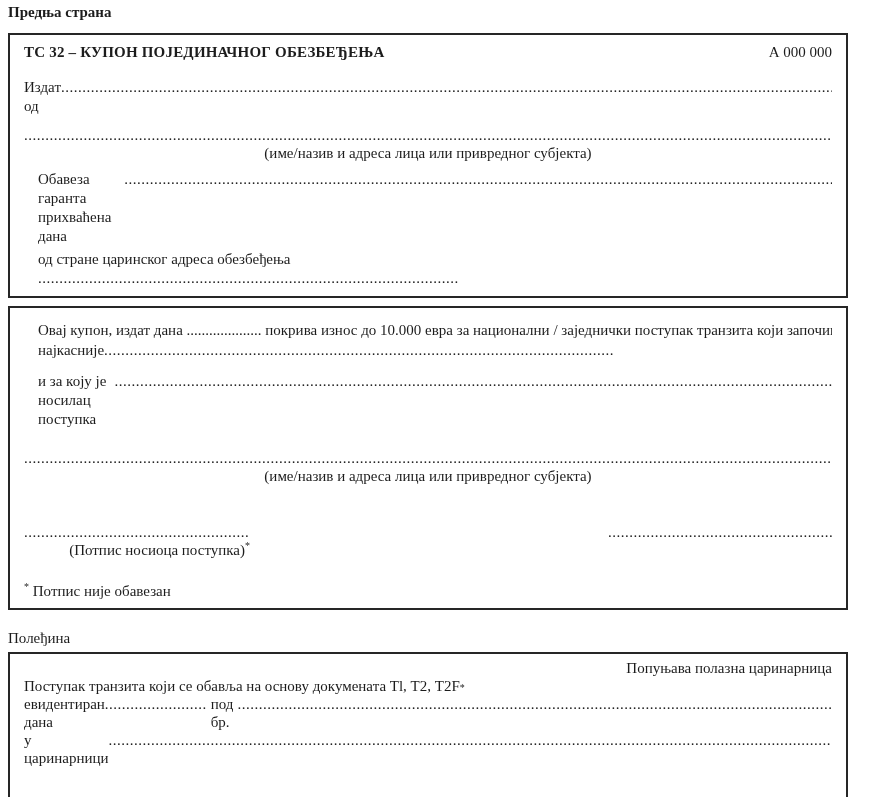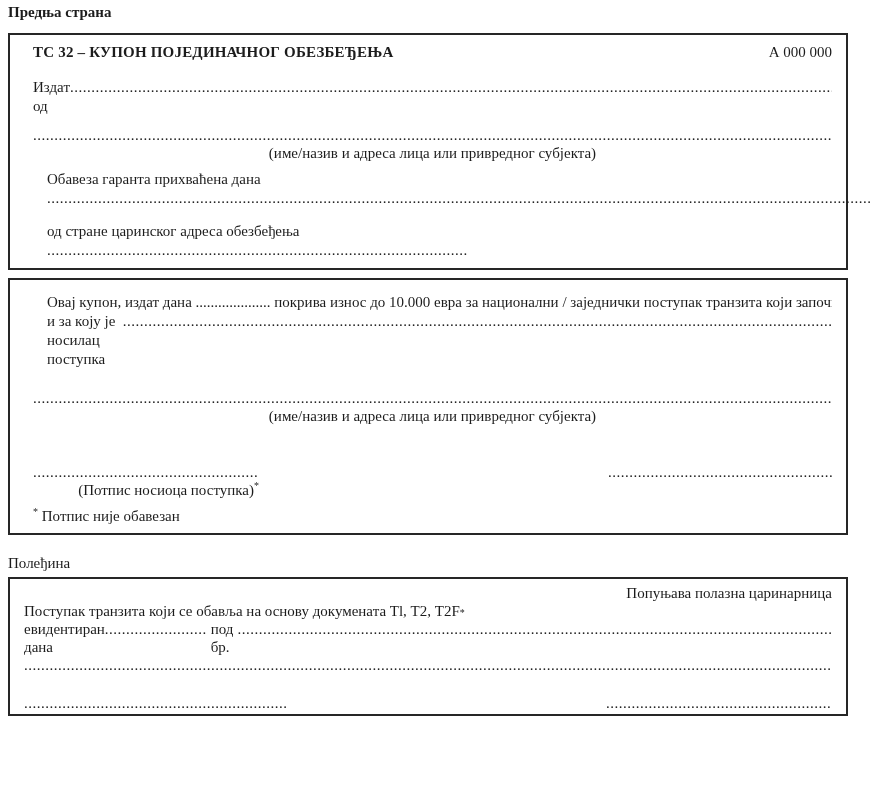--- a/index.html
+++ b/index.html
@@ -3,43 +3,43 @@
 <meta charset="utf-8">
 <style>
   html,body{margin:0;padding:0;background:#fff;}
   body{
     width:870px;height:797px;
     font-family:"Liberation Serif","DejaVu Serif",serif;
     color:#1c1c1c;font-size:15px;overflow:hidden;
   }
   .side-label{margin:4px 0 12px 8px;font-weight:bold;}
   .side-label.plain{font-weight:normal;margin:20px 0 5px 8px;}
-  .formbox{margin:0 22px 0 8px;border:2px solid #262626;padding:8px 14px 8px 23px;}
+  .formbox{margin:0 22px 0 8px;border:2px solid #262626;padding:8px 14px 8px 14px;}
   .row{display:flex;align-items:baseline;line-height:19px;}
   .ind{padding-left:14px;}
   .fill{flex:1 1 auto;overflow:hidden;white-space:nowrap;letter-spacing:.5px;}
   .dotline{overflow:hidden;white-space:nowrap;letter-spacing:.5px;line-height:14px;}
   .caption{text-align:center;line-height:17px;}
   .title-row{display:flex;justify-content:space-between;align-items:baseline;margin-bottom:16px;line-height:19px;}
   .title{font-weight:bold;letter-spacing:.2px;}
   sup{font-size:10px;line-height:0;}
   
   .b1-issued{margin-bottom:10px;}
   .b1-caption{margin-bottom:8px;}
-  .b1-accepted{margin-bottom:14px;flex-direction:column;}
+  .b1-accepted{margin-bottom:4px;}
   
   .coupon-p{line-height:20px;white-space:nowrap;overflow:hidden;}
   .coupon-p2{line-height:20px;overflow:hidden;white-space:nowrap;margin-bottom:12px;}
   .holder-row{margin-bottom:20px;}
   .sig-row{display:flex;justify-content:space-between;margin-top:40px;}
   .sig{display:flex;flex-direction:column;}
   .sig .caption{line-height:18px;margin-top:2px;text-align:right;}
   .sig-left{width:226px;}
   .sig-right{width:224px;}
-  .footnote{margin-top:8px;line-height:18px;}
+  .footnote{margin-top:23px;line-height:18px;}
   
   .backbox{margin:0 22px 0 8px;border:2px solid #262626;padding:5px 14px 4px 14px;}
   .backbox .row{line-height:18px;}
   .back-center{text-align:right;line-height:18px;}
   .back-sig-row{display:flex;justify-content:space-between;margin-top:22px;}
   .bsig-left{width:264px;}
   .bsig-right{width:226px;}
 </style>
 </head>
 <body>
@@ -70,20 +70,23 @@
     </div>
     <div class="row ind">
       <span class="fill" style="flex:0 0 420px;">............................................................................................................................................................................................................................................................................................................................................................................................................................</span>
     </div>
   </div>
 
   <div style="height:8px;"></div>
 
   <div class="formbox" style="padding-top:12px;">
     <div class="coupon-p ind">Овај купон, издат дана .................... покрива износ до 10.000 евра за национални / заједнички поступак транзита који започиње</div>
+    <div class="coupon-p2 ind">
+      <span>најкасније</span><span style="letter-spacing:.5px;">........................................................................................................................</span>
+    </div>
     <div class="row ind holder-row">
       <span>и за коју је носилац поступка</span>
       <span class="fill">............................................................................................................................................................................................................................................................................................................................................................................................................................</span>
     </div>
     <div class="row">
       <span class="fill">............................................................................................................................................................................................................................................................................................................................................................................................................................</span>
     </div>
     <div class="caption">(име/назив и адреса лица или привредног субјекта)</div>
 
     <div class="sig-row">
@@ -111,20 +114,21 @@
       <span>Поступак транзита који се обавља на основу докумената Тl, Т2, Т2F</span>
         <sup>*</sup>
     </div>
     <div class="row">
       <span>евидентиран дана</span>
       <span class="fill" style="flex:0 1 300px;">............................................................................................................................................................................................................................................................................................................................................................................................................................</span>
       <span style="padding:0 4px;">под бр.</span>
       <span class="fill">............................................................................................................................................................................................................................................................................................................................................................................................................................</span>
     </div>
     <div class="row">
+      <span>у царинарници</span>
       <span class="fill">............................................................................................................................................................................................................................................................................................................................................................................................................................</span>
     </div>
 
     <div class="back-sig-row">
       <div class="sig bsig-left">
         <div class="dotline">............................................................................................................................................................................................................................................................................................................................................................................................................................</div>
 
       </div>
       <div class="sig bsig-right">
         <div class="dotline">............................................................................................................................................................................................................................................................................................................................................................................................................................</div>

